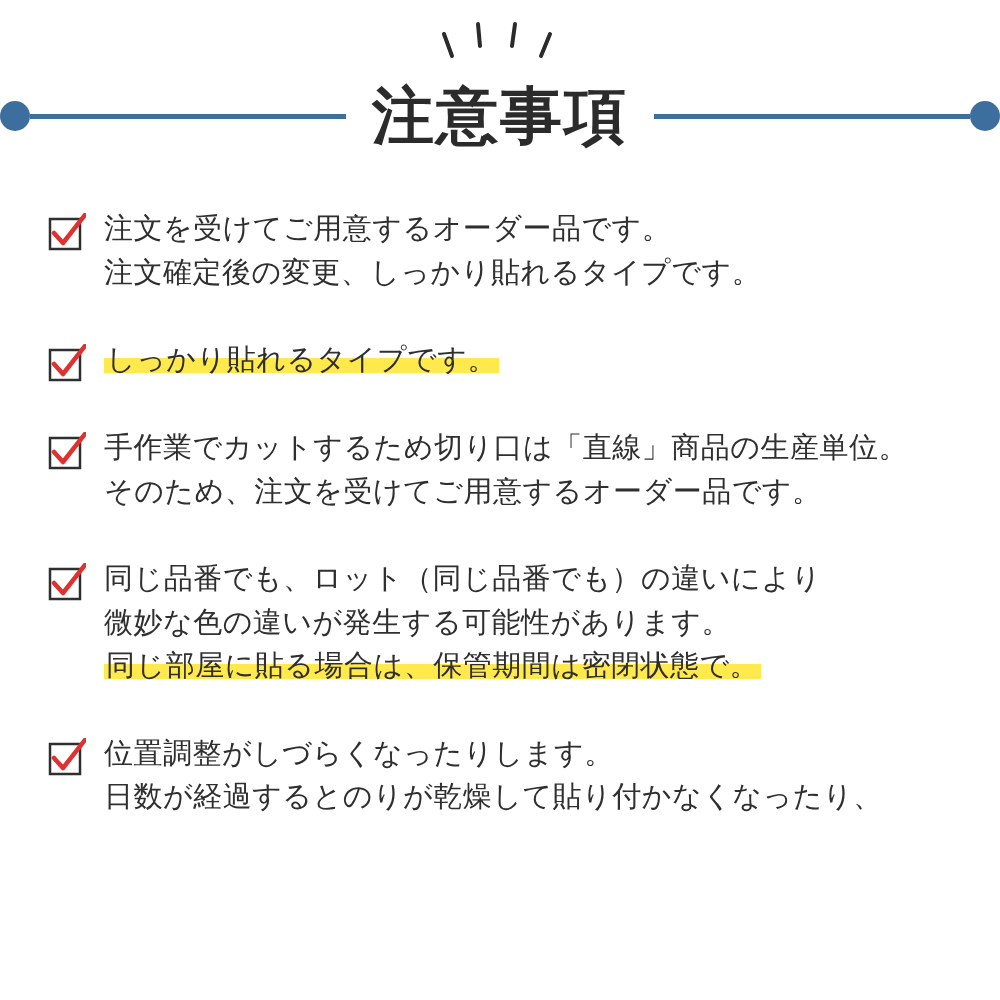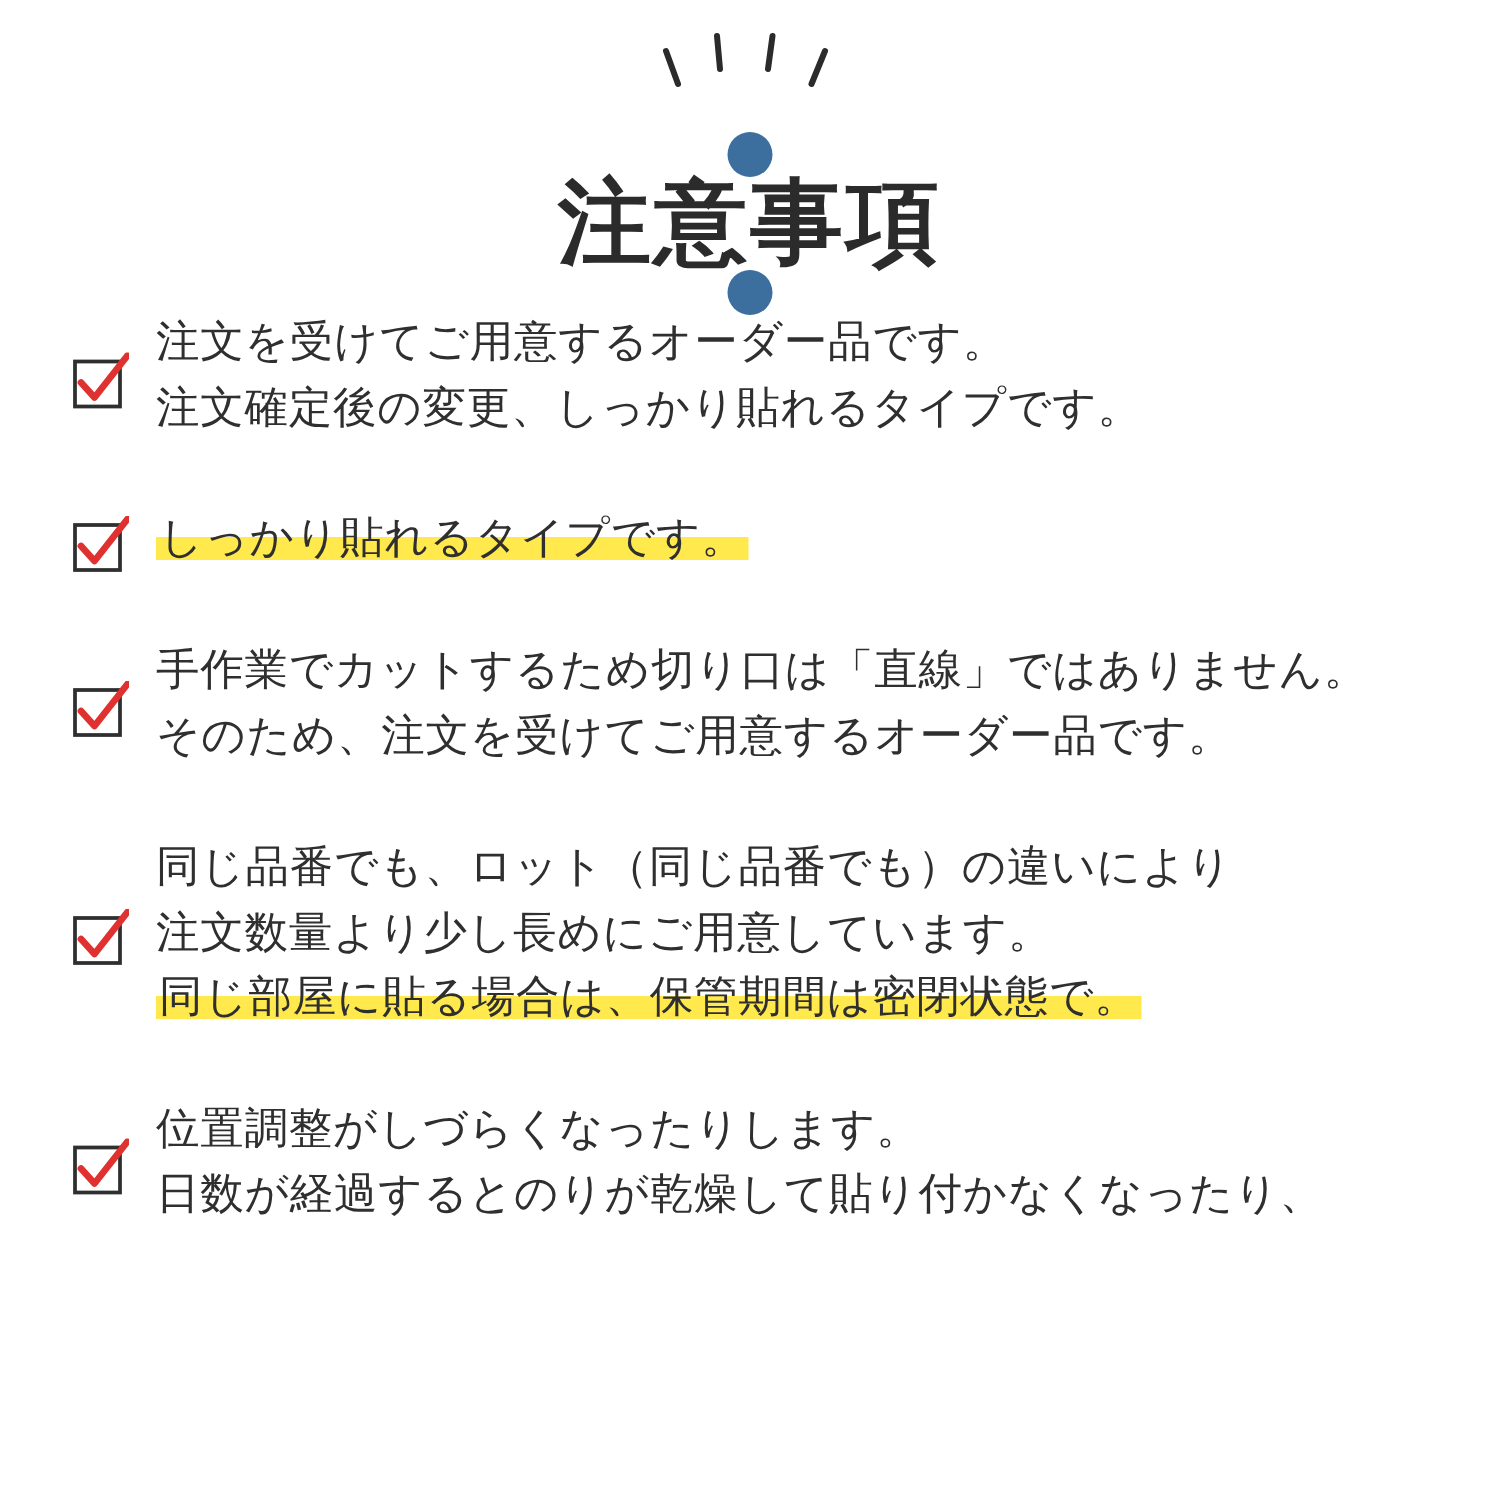--- a/index.html
+++ b/index.html
@@ -38,21 +38,20 @@
   }
 
   .rule-row {
     position: absolute;
     top: 88px;
     left: 0;
     width: 1000px;
     height: 56px;
     display: flex;
     align-items: center;
-    flex-direction: column;
   }
 
   .dot {
     width: 30px;
     height: 30px;
     border-radius: 50%;
     background: #3d6f9e;
     flex: 0 0 auto;
   }
 
@@ -75,21 +74,21 @@
 
   
   .notes {
     position: relative;
     margin: 24px 0 0 0;
     padding: 0 40px 0 48px;
   }
 
   .note {
     display: flex;
-    align-items: center;
+    align-items: flex-start;
     margin-bottom: 44px;
     margin-top: 37px;
   }
 
   .check {
     flex: 0 0 auto;
     width: 38px;
     height: 38px;
     margin-right: 18px;
     margin-top: 6px;
@@ -175,35 +174,35 @@
     </div>
 
     <div class="note">
       <div class="check">
         <svg width="38" height="38" viewBox="0 0 38 38">
           <rect x="2" y="6" width="30" height="30" fill="none" stroke="#2f2f2f" stroke-width="2.5"></rect>
           <path d="M6 20 L15 30 L37 2" fill="none" stroke="#e03131" stroke-width="4.5" stroke-linecap="round" stroke-linejoin="round"></path>
         </svg>
       </div>
       <div class="lines">
-        <div class="line-text">手作業でカットするため切り口は「直線」ではありません。</div>
+        <div class="line-text">手作業でカットするため切り口は「直線」商品の生産単位。</div>
         <div class="line-text">そのため、注文を受けてご用意するオーダー品です。</div>
       </div>
     </div>
 
     <div class="note">
       <div class="check">
         <svg width="38" height="38" viewBox="0 0 38 38">
           <rect x="2" y="6" width="30" height="30" fill="none" stroke="#2f2f2f" stroke-width="2.5"></rect>
           <path d="M6 20 L15 30 L37 2" fill="none" stroke="#e03131" stroke-width="4.5" stroke-linecap="round" stroke-linejoin="round"></path>
         </svg>
       </div>
       <div class="lines">
         <div class="line-text">同じ品番でも、ロット（同じ品番でも）の違いにより</div>
-        <div class="line-text">注文数量より少し長めにご用意しています。</div>
+        <div class="line-text">微妙な色の違いが発生する可能性があります。</div>
         <div class="line-text hl"><span class="mark">同じ部屋に貼る場合は、保管期間は密閉状態で。</span></div>
       </div>
     </div>
 
     <div class="note">
       <div class="check">
         <svg width="38" height="38" viewBox="0 0 38 38">
           <rect x="2" y="6" width="30" height="30" fill="none" stroke="#2f2f2f" stroke-width="2.5"></rect>
           <path d="M6 20 L15 30 L37 2" fill="none" stroke="#e03131" stroke-width="4.5" stroke-linecap="round" stroke-linejoin="round"></path>
         </svg>

